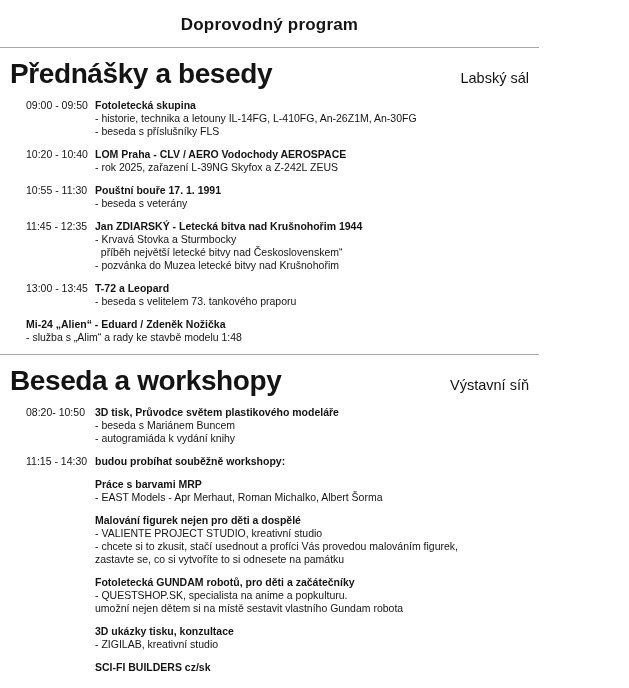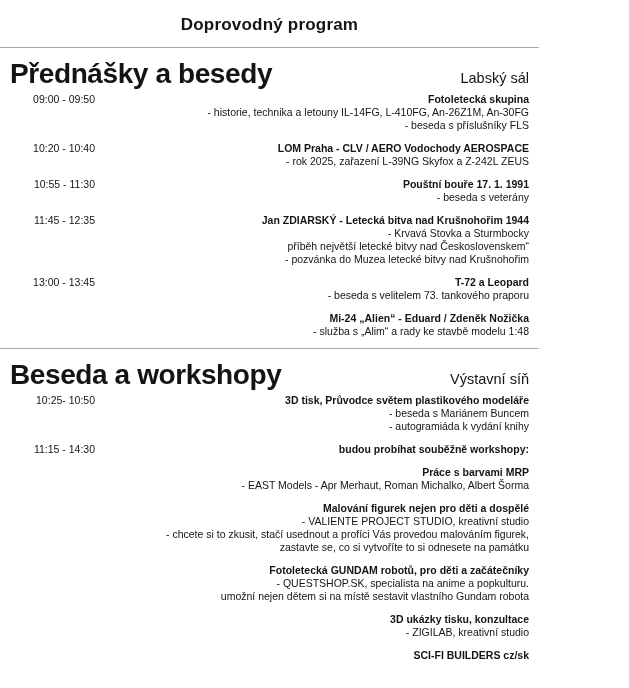--- a/index.html
+++ b/index.html
@@ -34,21 +34,21 @@
     align-items: baseline;
     margin-top: 10px;
   }
   .section-title {
     font-size: 28px;
     font-weight: bold;
     margin: 0;
     letter-spacing: -0.4px;
   }
   .section-location { font-size: 14.5px; padding-right: 0px; }
-  .items { margin-top: 3px; padding-left: 16px; text-align: right; }
+  .items { margin-top: 9px; padding-left: 16px; }
   .item { display: flex; margin-bottom: 10px; }
   .time {
     flex: 0 0 69px;
     width: 69px;
     font-size: 10.5px;
     line-height: 13px;
     white-space: nowrap;
   }
   .content { flex: 1; font-size: 10.5px; line-height: 13px; }
   .item-title { font-weight: bold; }
@@ -119,21 +119,21 @@
 </div>
   </section>
 <hr class="rule">
   <section class="section">
     <div class="section-header">
       <h2 class="section-title">Beseda a workshopy</h2>
       <div class="section-location">Výstavní síň</div>
     </div>
     <div class="items">
   <div class="item">
-    <div class="time">10:25- 10:50</div>
+    <div class="time">08:20- 10:50</div>
     <div class="content">
       <div class="item-title">3D tisk, Průvodce světem plastikového modeláře</div>
     <div class="line">- beseda s Mariánem Buncem</div>
               <div class="line">- autogramiáda k vydání knihy</div>
             </div>
   </div>
 
   <div class="item">
     <div class="time">11:15 - 14:30</div>
     <div class="content">

